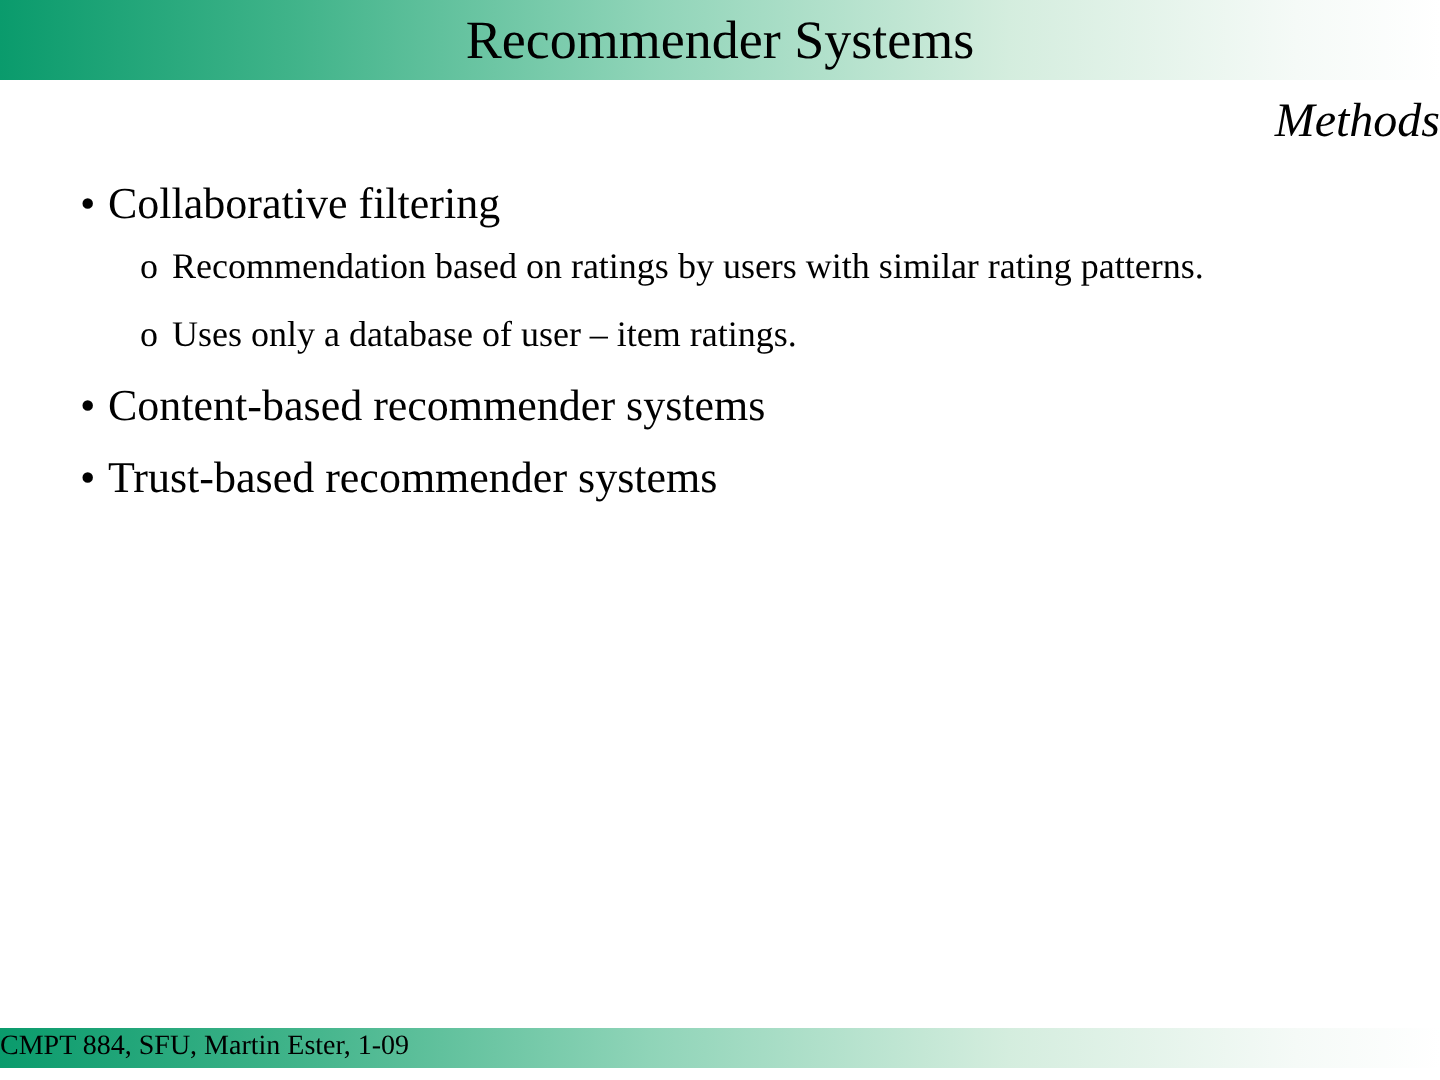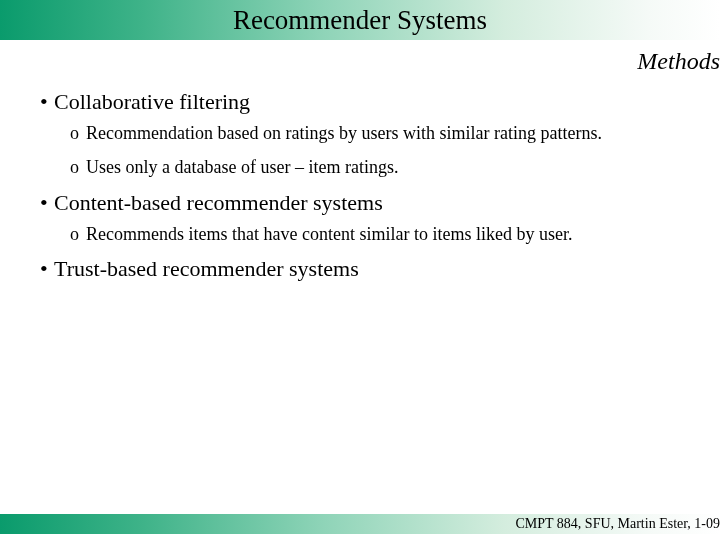--- a/index.html
+++ b/index.html
@@ -54,21 +54,21 @@
     }
     .footer-bar {
       position: absolute;
       bottom: 6px;
       left: 0;
       width: 100%;
       height: 20px;
       background: linear-gradient(to right, #0a9b6c 0%, #3fb389 20%, #8fd4b8 45%, #d4edde 70%, #f5faf7 90%, #ffffff 100%);
       display: flex;
       align-items: center;
-      justify-content: flex-end;
+      justify-content: flex-start;
     }
     .footer-text {
       font-size: 14px;
       color: #000;
       font-family: 'Times New Roman', serif;
     }
     .bullet-dot {
       display: inline-block;
       width: 14px;
     }
@@ -97,23 +97,20 @@
     </div>
     <div class="sub-item">
       <span class="o-mark">o</span><span>Uses only a database of user – item ratings.</span>
     </div>
   </div>
 
   <div class="main-bullet">
     <span class="bullet-dot">•</span><span>Content-based recommender systems</span>
   </div>
   <div class="sub-list">
-    <div class="sub-item">
-      <span class="o-mark">o</span><span>Recommends items that have content similar to items liked by user.</span>
-    </div>
   </div>
 
   <div class="main-bullet">
     <span class="bullet-dot">•</span><span>Trust-based recommender systems</span>
   </div>
 
 </div>
 
 <div class="footer-bar">
   <div class="footer-text">CMPT 884, SFU, Martin Ester, 1-09</div>

